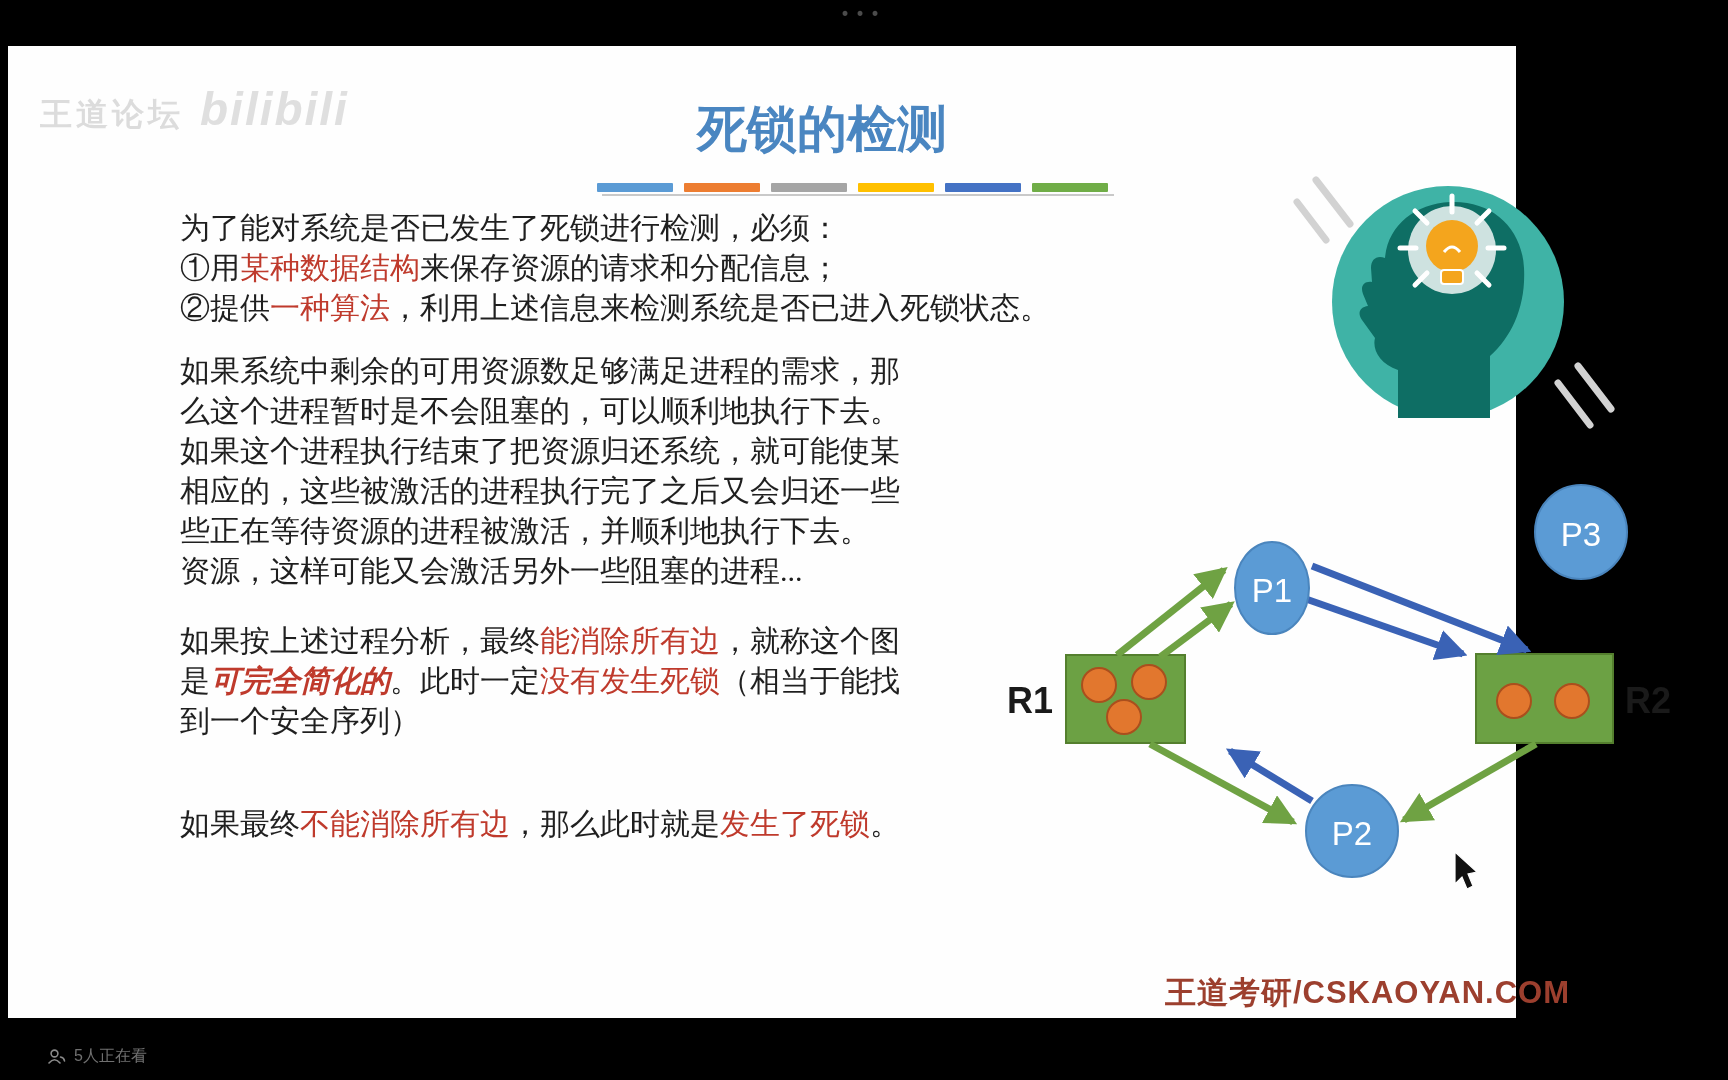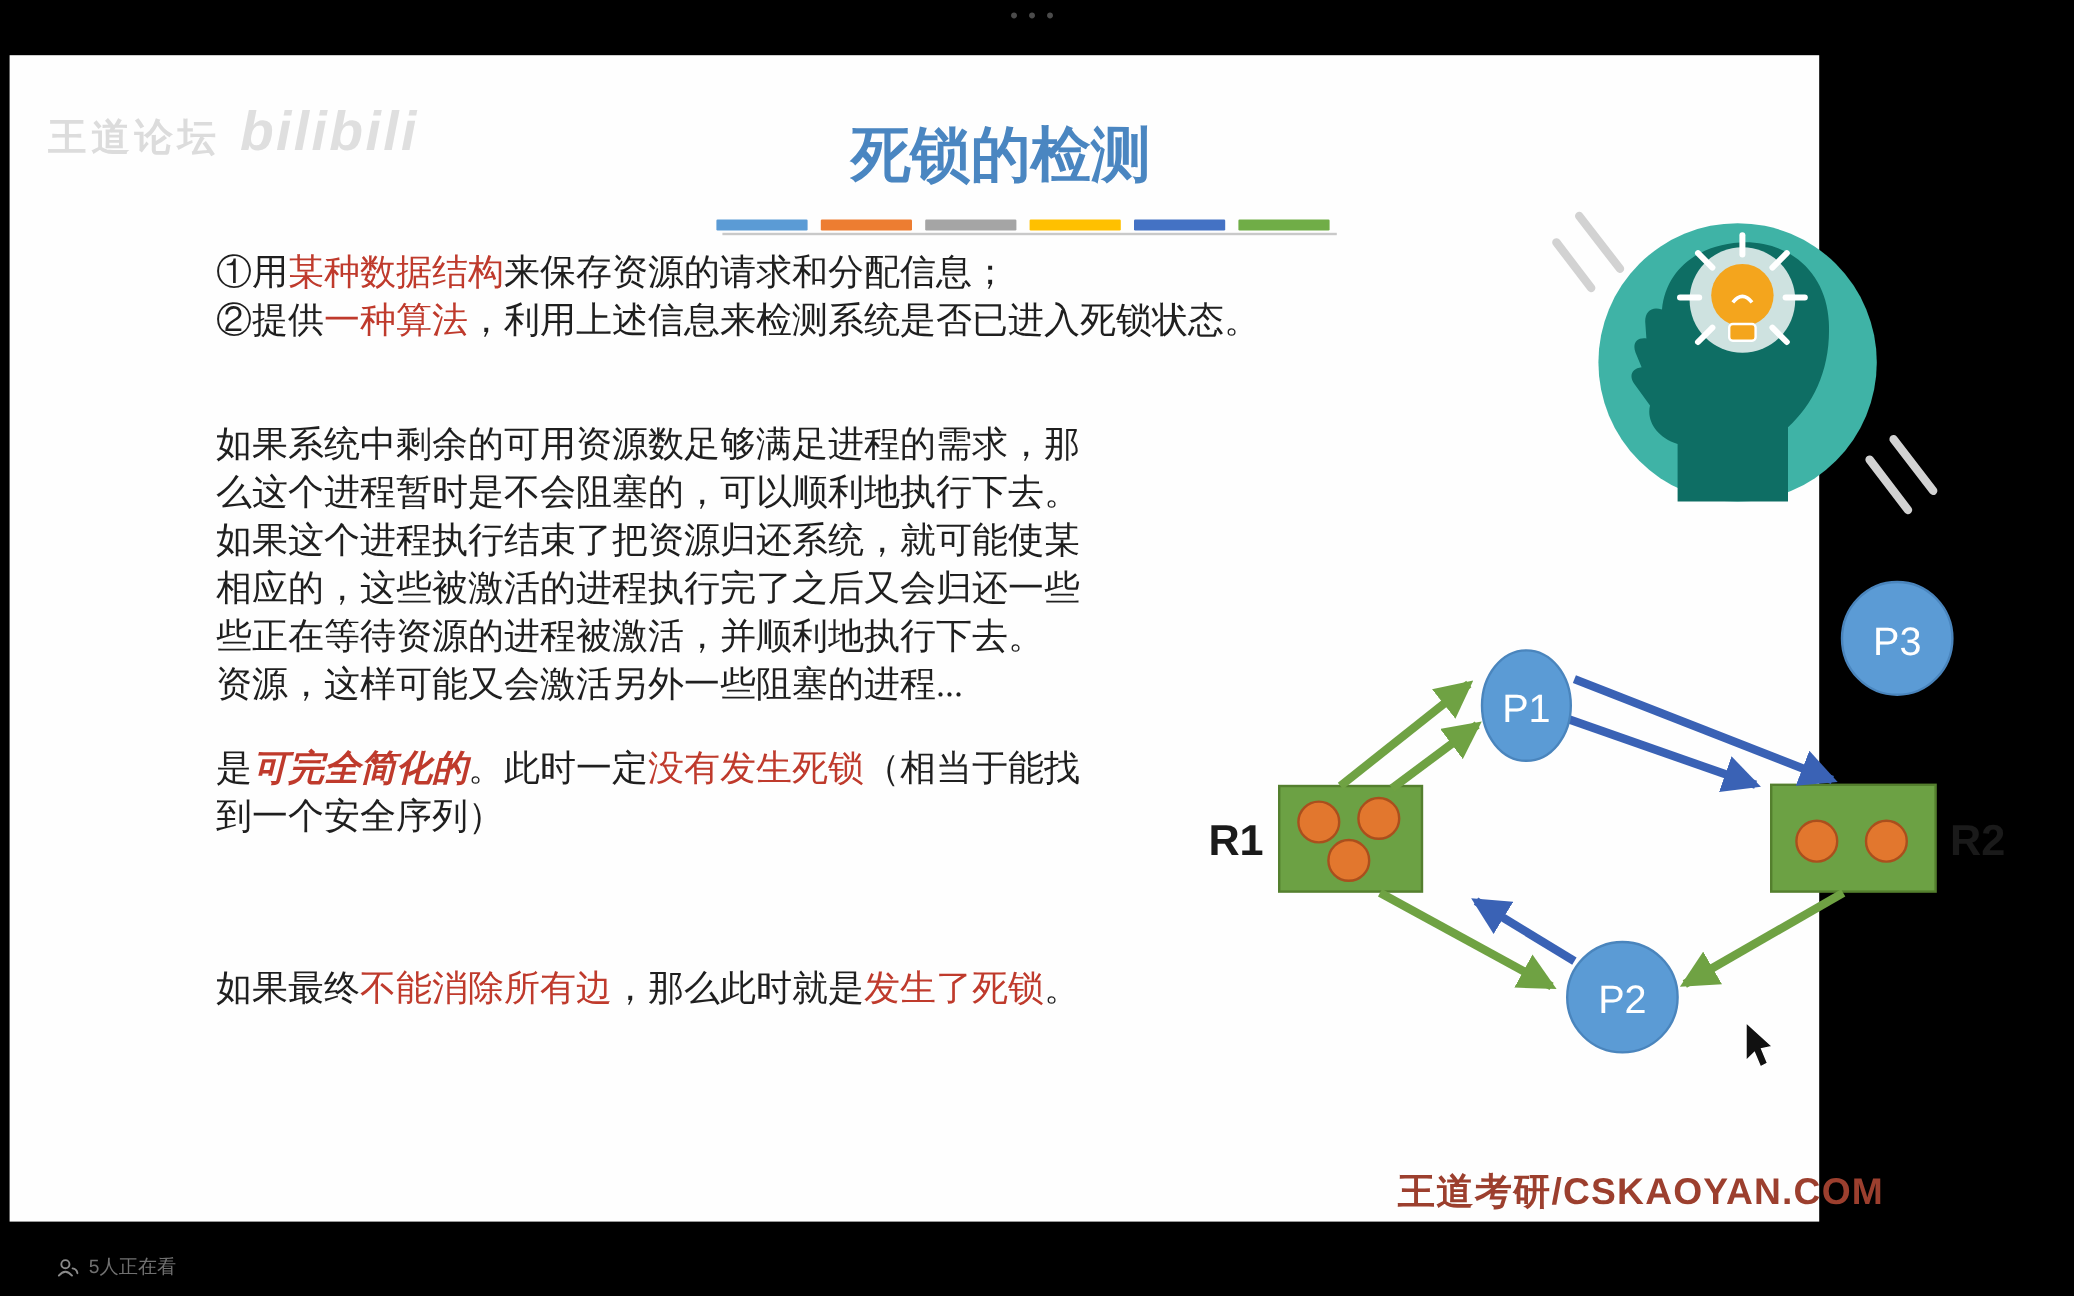--- a/index.html
+++ b/index.html
@@ -12,21 +12,21 @@
   .watch{position:absolute;left:48px;top:1046px;display:flex;align-items:center;gap:8px;
          color:#707070;font-size:16px;}
   
   .watermark{position:absolute;left:40px;top:82px;white-space:nowrap;
              font-family:"Liberation Sans", sans-serif;}
   .wm-brand{font-size:32px;font-weight:bold;color:rgba(150,150,150,.32);letter-spacing:4px;}
   .wm-platform{font-size:46px;font-weight:bold;font-style:italic;color:rgba(160,160,160,.33);
                letter-spacing:2px;margin-left:16px;}
   
   .title{position:absolute;left:8px;top:96px;width:1628px;text-align:center;
-         font-family:"Liberation Serif", serif;font-weight:bold;font-size:50px;padding-left:12px;}
+         font-family:"Liberation Serif", serif;font-weight:bold;font-size:50px;}
   .bars{position:absolute;left:597px;top:183px;display:flex;gap:11px;}
   .bar{width:76px;height:9px;border-radius:1px;}
   .bars-underline{position:absolute;left:602px;top:194px;width:512px;height:2px;background:#c9c9c9;}
   
   .para{position:absolute;left:180px;font-family:"Liberation Serif", serif;
         font-size:30px;line-height:40px;color:#1f1f1f;white-space:nowrap;}
   .red{color:var(--red);}
   .redbi{color:var(--red);font-weight:bold;font-style:italic;margin-top:43px;}
   
   .footer{position:absolute;right:158px;top:972px;font-size:31px;font-weight:bold;color:#9c3f2e;
@@ -54,32 +54,34 @@
       <div class="bar" style="background: rgb(237, 125, 49);"></div>
       <div class="bar" style="background: rgb(165, 165, 165);"></div>
       <div class="bar" style="background: rgb(255, 192, 0);"></div>
       <div class="bar" style="background: rgb(68, 114, 196);"></div>
       <div class="bar" style="background: rgb(112, 173, 71);"></div>
     </div>
   <div class="bars-underline"></div>
 
   <div id="paragraphs">
       <div class="para" style="top: 208px;">
+        <div class="line"><span>为了能对系统是否已发生了死锁进行检测，必须：</span></div>
         <div class="line"><span>①用</span><span class="red">某种数据结构</span><span>来保存资源的请求和分配信息；</span></div>
         <div class="line"><span>②提供</span><span class="red">一种算法</span><span>，利用上述信息来检测系统是否已进入死锁状态。</span></div>
       </div>
       <div class="para" style="top: 351px;">
         <div class="line"><span>如果系统中剩余的可用资源数足够满足进程的需求，那</span></div>
         <div class="line"><span>么这个进程暂时是不会阻塞的，可以顺利地执行下去。</span></div>
         <div class="line"><span>如果这个进程执行结束了把资源归还系统，就可能使某</span></div>
         <div class="line"><span>相应的，这些被激活的进程执行完了之后又会归还一些</span></div>
         <div class="line"><span>些正在等待资源的进程被激活，并顺利地执行下去。</span></div>
         <div class="line"><span>资源，这样可能又会激活另外一些阻塞的进程...</span></div>
       </div>
       <div class="para" style="top: 621px;">
+        <div class="line"><span>如果按上述过程分析，最终</span><span class="red">能消除所有边</span><span>，就称这个图</span></div>
         <div class="line"><span>是</span><span class="redbi">可完全简化的</span><span>。此时一定</span><span class="red">没有发生死锁</span><span>（相当于能找</span></div>
         <div class="line"><span>到一个安全序列）</span></div>
       </div>
       <div class="para" style="top: 804px; text-align: center;">
         <div class="line"><span>如果最终</span><span class="red">不能消除所有边</span><span>，那么此时就是</span><span class="red">发生了死锁</span><span>。</span></div>
       </div>
     </div>
 
   <div class="footer">王道考研/CSKAOYAN.COM</div>
 

